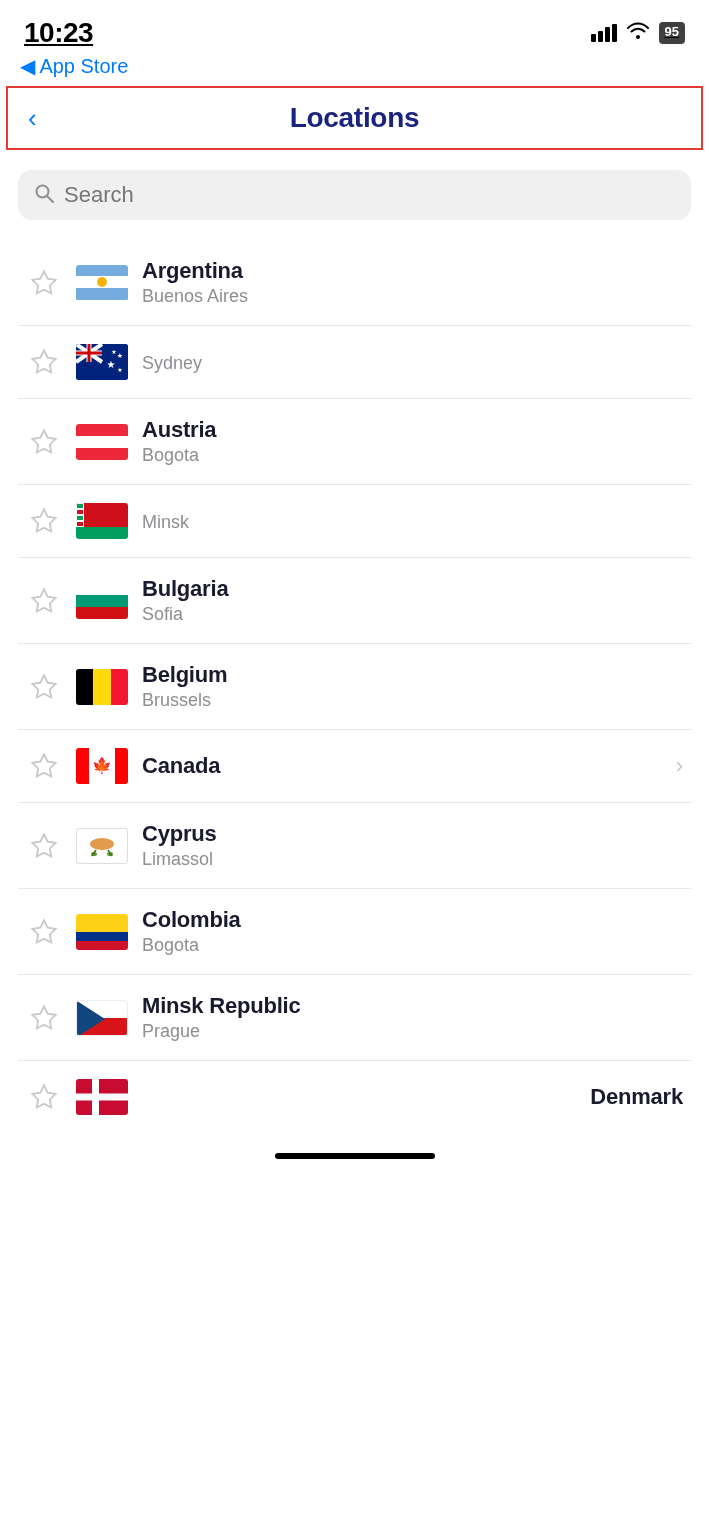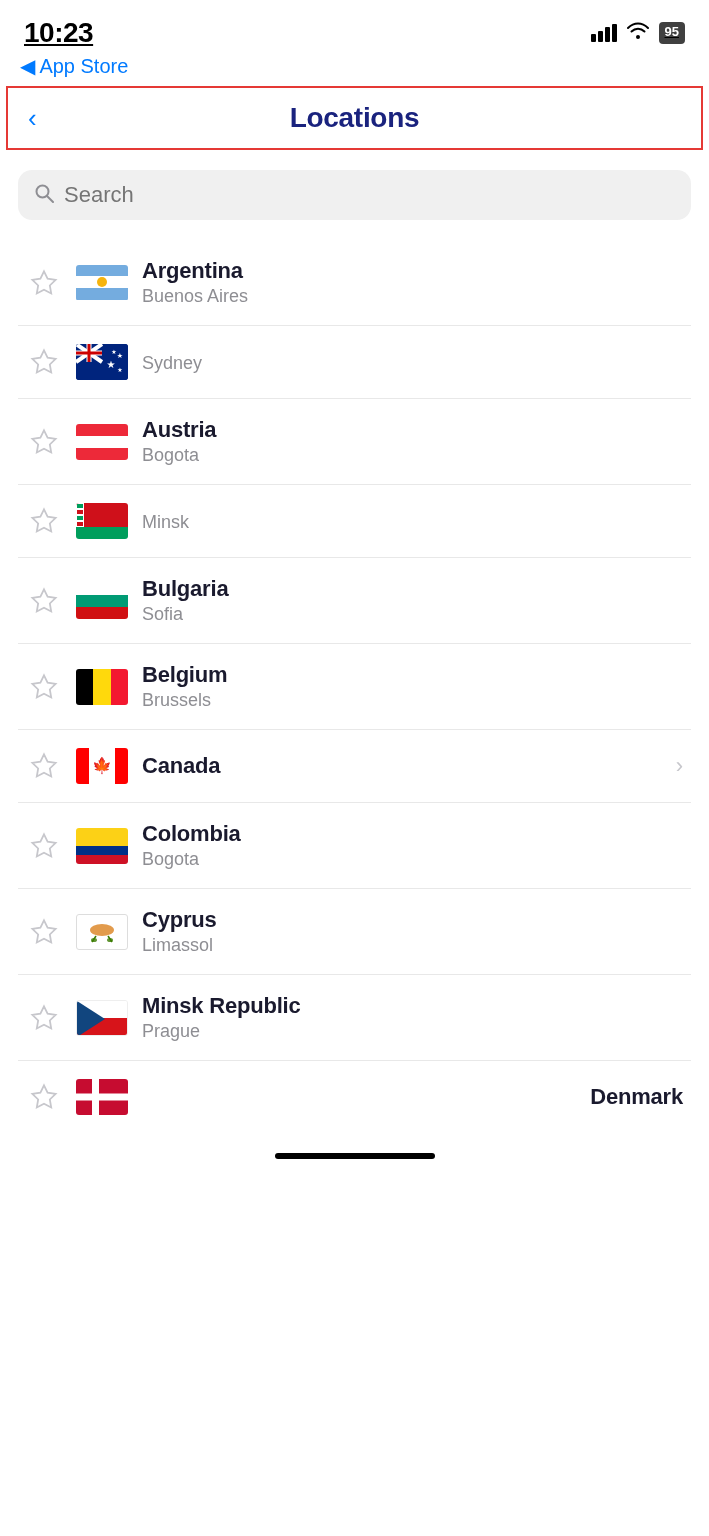--- a/index.html
+++ b/index.html
@@ -394,61 +394,61 @@
     </div>
     <span class="chevron-right">›</span>
   </div>
 
   <div class="location-item">
     <div class="star-icon">
       <svg viewBox="0 0 24 24" fill="none" stroke="#c7c7cc" stroke-width="1.5">
         <polygon points="12,2 15.09,8.26 22,9.27 17,14.14 18.18,21.02 12,17.77 5.82,21.02 7,14.14 2,9.27 8.91,8.26"></polygon>
       </svg>
     </div>
+    <div class="flag" style="background:#fff;border:1px solid #ddd;display:flex;align-items:center;justify-content:center;">
+      <svg width="36" height="28" viewBox="0 0 36 28">
+        <rect width="36" height="28" fill="#fff"></rect>
+
+        <ellipse cx="18" cy="12" rx="12" ry="6" fill="#d57000" opacity="0.7"></ellipse>
+
+        <line x1="12" y1="18" x2="8" y2="24" stroke="#3a7a00" stroke-width="1.5"></line>
+        <line x1="24" y1="18" x2="28" y2="24" stroke="#3a7a00" stroke-width="1.5"></line>
+        <ellipse cx="10" cy="22" rx="3" ry="2" fill="#3a7a00" opacity="0.8"></ellipse>
+        <ellipse cx="26" cy="22" rx="3" ry="2" fill="#3a7a00" opacity="0.8"></ellipse>
+      </svg>
+    </div>
+    <div class="location-info">
+      <span class="location-name">Cyprus</span>
+      <span class="location-city">Limassol</span>
+    </div>
+  </div>
+
+  <div class="location-item">
+    <div class="star-icon">
+      <svg viewBox="0 0 24 24" fill="none" stroke="#c7c7cc" stroke-width="1.5">
+        <polygon points="12,2 15.09,8.26 22,9.27 17,14.14 18.18,21.02 12,17.77 5.82,21.02 7,14.14 2,9.27 8.91,8.26"></polygon>
+      </svg>
+    </div>
     <div class="flag" style="display:flex;flex-direction:column;">
       <div style="background:#fcd116;flex:2;"></div>
       <div style="background:#003087;flex:1;"></div>
       <div style="background:#ce1126;flex:1;"></div>
     </div>
     <div class="location-info">
       <span class="location-name">Colombia</span>
       <span class="location-city">Bogota</span>
     </div>
   </div>
 
   <div class="location-item">
     <div class="star-icon">
       <svg viewBox="0 0 24 24" fill="none" stroke="#c7c7cc" stroke-width="1.5">
         <polygon points="12,2 15.09,8.26 22,9.27 17,14.14 18.18,21.02 12,17.77 5.82,21.02 7,14.14 2,9.27 8.91,8.26"></polygon>
       </svg>
     </div>
-    <div class="flag" style="background:#fff;border:1px solid #ddd;display:flex;align-items:center;justify-content:center;">
-      <svg width="36" height="28" viewBox="0 0 36 28">
-        <rect width="36" height="28" fill="#fff"></rect>
-
-        <ellipse cx="18" cy="12" rx="12" ry="6" fill="#d57000" opacity="0.7"></ellipse>
-
-        <line x1="12" y1="18" x2="8" y2="24" stroke="#3a7a00" stroke-width="1.5"></line>
-        <line x1="24" y1="18" x2="28" y2="24" stroke="#3a7a00" stroke-width="1.5"></line>
-        <ellipse cx="10" cy="22" rx="3" ry="2" fill="#3a7a00" opacity="0.8"></ellipse>
-        <ellipse cx="26" cy="22" rx="3" ry="2" fill="#3a7a00" opacity="0.8"></ellipse>
-      </svg>
-    </div>
-    <div class="location-info">
-      <span class="location-name">Cyprus</span>
-      <span class="location-city">Limassol</span>
-    </div>
-  </div>
-
-  <div class="location-item">
-    <div class="star-icon">
-      <svg viewBox="0 0 24 24" fill="none" stroke="#c7c7cc" stroke-width="1.5">
-        <polygon points="12,2 15.09,8.26 22,9.27 17,14.14 18.18,21.02 12,17.77 5.82,21.02 7,14.14 2,9.27 8.91,8.26"></polygon>
-      </svg>
-    </div>
     <div class="flag" style="position:relative;overflow:hidden;border:1px solid #eee;">
       <div style="background:#fff;height:50%;"></div>
       <div style="background:#d7141a;height:50%;"></div>
       <div style="position:absolute;left:0;top:0;width:0;height:0;border-style:solid;border-width:18px 0 18px 28px;border-color:transparent transparent transparent #11457e;"></div>
     </div>
     <div class="location-info">
       <span class="location-name">Minsk Republic</span>
       <span class="location-city">Prague</span>
     </div>
   </div>

